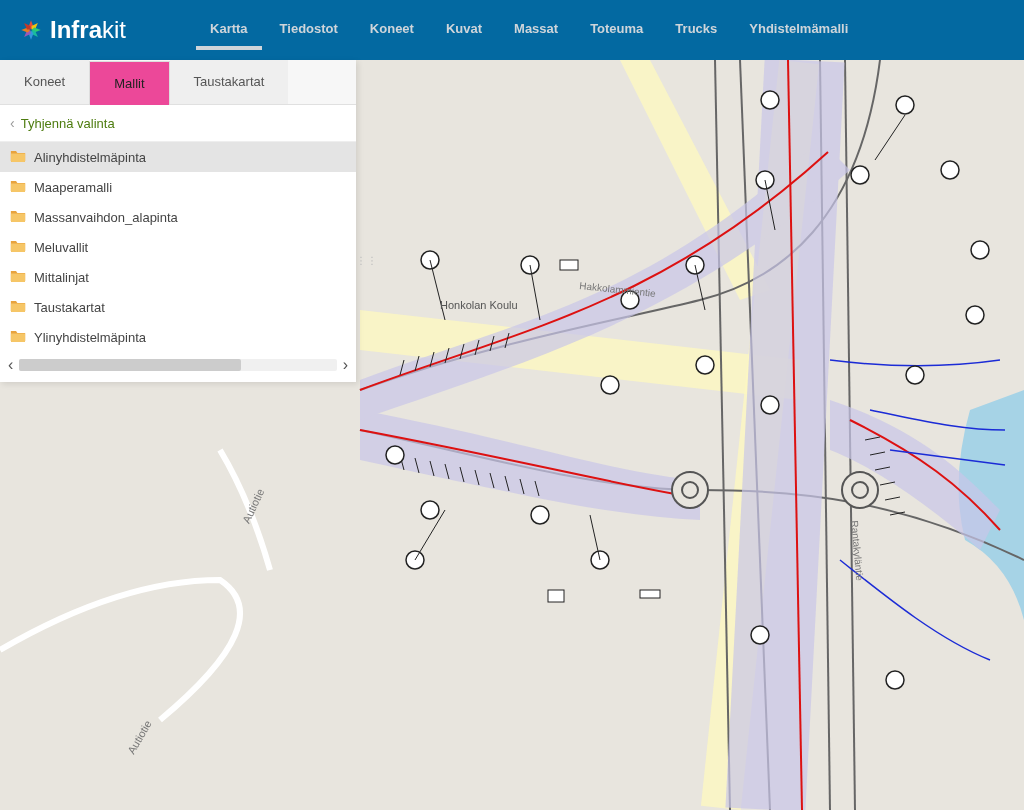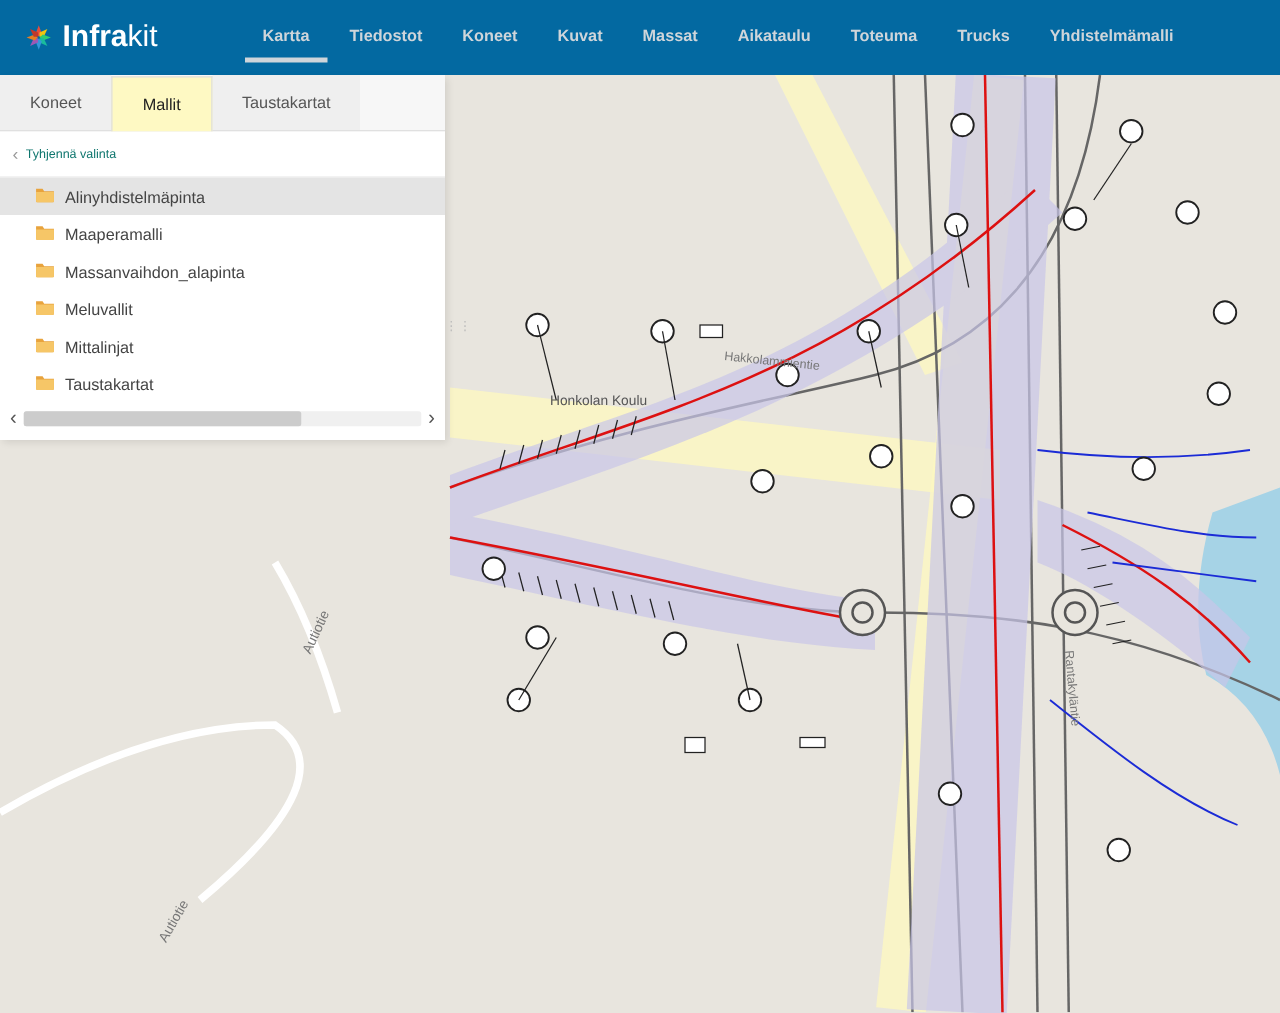--- a/index.html
+++ b/index.html
@@ -59,35 +59,35 @@
     background:#f7f7f7;
   }
   .tab {
     flex: none;
     padding: 14px 24px;
     font-size: 13px;
     color: #555;
     cursor: pointer;
     background:#efefef;
   }
-  .tab.active { background: #fef9c3; font-weight: normal; color:#222; border-top:1px solid #ddd; border-left:1px solid #ddd; border-right:1px solid #ddd; position:relative; top:1px;}
+  .tab.active { background: #ec4899; font-weight: normal; color:#222; border-top:1px solid #ddd; border-left:1px solid #ddd; border-right:1px solid #ddd; position:relative; top:1px;}
   .clear-row {
     display: flex;
     align-items: center;
     padding: 10px 10px;
     border-bottom: 1px solid #eee;
   }
   .clear-row .chev { color:#999; font-size:14px; margin-right:6px; cursor:pointer; }
-  .clear-row .lbl { font-size:10px; color:#0f766e; }
+  .clear-row .lbl { font-size:13px; color:#4d7c0f; }
   .list { }
   .list-item {
     display: flex;
     align-items: center;
     gap: 8px;
-    padding: 7px 28px;
+    padding: 7px 10px;
     font-size: 13px;
     color: #444;
     cursor: pointer;
   }
   .list-item.selected { background: #e4e4e4; }
   .folder-icon { width: 16px; height: 13px; flex:none; }
   .scroller {
     display:flex;
     align-items:center;
     padding: 4px 6px 8px 6px;
@@ -137,21 +137,20 @@
     <span class="logo-text">
       <span>Infra</span><span class="logo-light">kit</span>
     </span>
   </div>
   <div class="nav" id="mainnav">
       <div class="nav-item active">Kartta</div>
       <div class="nav-item">Tiedostot</div>
       <div class="nav-item">Koneet</div>
       <div class="nav-item">Kuvat</div>
       <div class="nav-item">Massat</div>
-      <div class="nav-item">Aikataulu</div>
       <div class="nav-item">Toteuma</div>
       <div class="nav-item">Trucks</div>
       <div class="nav-item">Yhdistelmämalli</div>
     </div>
 </div>
 
 <div class="main">
 
   <div class="map">
     <svg viewBox="0 0 1024 750">
@@ -275,21 +274,21 @@
       <g stroke="#222" stroke-width="1" fill="#fff">
         <rect x="548" y="530" width="16" height="12"></rect>
         <rect x="560" y="200" width="18" height="10"></rect>
         <rect x="640" y="530" width="20" height="8"></rect>
       </g>
     </svg>
 
     
     <div class="map-label" style="left:240px; top:460px; transform:rotate(-65deg);">Autiotie</div>
     <div class="map-label" style="left:125px; top:690px; transform:rotate(-60deg);">Autiotie</div>
-    <div class="map-label" style="left:440px; top:255px; transform:none; color:#555;">Honkolan Koulu</div>
+    <div class="map-label" style="left:440px; top:239px; transform:none; color:#555;">Honkolan Koulu</div>
     <div class="map-label" style="left:580px; top:220px; transform:rotate(6deg); font-size:10px;">Hakkolammientie</div>
     <div class="map-label" style="left:860px; top:460px; transform:rotate(85deg); font-size:10px;">Rantakyläntie</div>
   </div>
 
   <div class="sidebar">
     <div class="tabs" id="sidetabs">
         <div class="tab">Koneet</div>
         <div class="tab active">Mallit</div>
         <div class="tab">Taustakartat</div>
       </div>
@@ -333,20 +332,27 @@
             </svg></span>
           <span>Mittalinjat</span>
         </div>
         <div class="list-item">
           <span><svg class="folder-icon" viewBox="0 0 24 20">
               <path fill="#e8a33d" d="M1 3h8l2 3h12v12a2 2 0 0 1-2 2H3a2 2 0 0 1-2-2z"></path>
               <path fill="#f6c667" d="M1 7h22v11a2 2 0 0 1-2 2H3a2 2 0 0 1-2-2z"></path>
             </svg></span>
           <span>Taustakartat</span>
         </div>
+        <div class="list-item">
+          <span><svg class="folder-icon" viewBox="0 0 24 20">
+              <path fill="#e8a33d" d="M1 3h8l2 3h12v12a2 2 0 0 1-2 2H3a2 2 0 0 1-2-2z"></path>
+              <path fill="#f6c667" d="M1 7h22v11a2 2 0 0 1-2 2H3a2 2 0 0 1-2-2z"></path>
+            </svg></span>
+          <span>Ylinyhdistelmäpinta</span>
+        </div>
       </div>
     <div class="scroller">
       <span class="arrow">‹</span>
       <div class="track">
         <div class="thumb"></div>
       </div>
       <span class="arrow">›</span>
     </div>
   </div>
 

